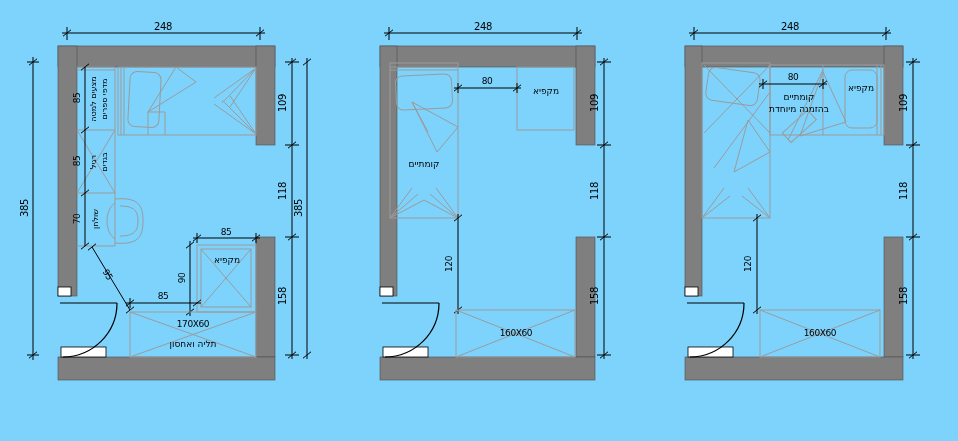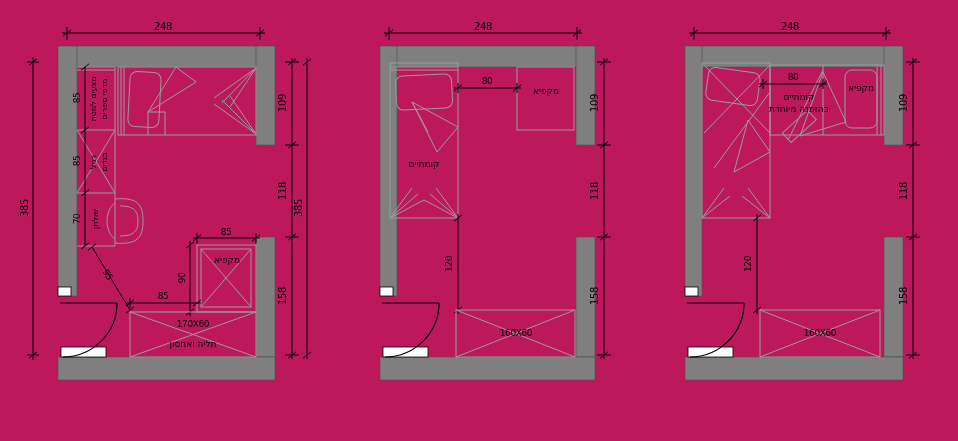--- a/index.html
+++ b/index.html
@@ -1,16 +1,16 @@
 <!DOCTYPE html>
 <html><head>
 <meta charset="utf-8">
 <style>
   html,body{margin:0;padding:0;background:#ffffff;}
-  .stage{position:relative;width:958px;height:441px;background:#be185d;overflow:hidden;
+  .stage{position:relative;width:958px;height:441px;background:#7dd3fc;overflow:hidden;
          font-family:"DejaVu Sans", sans-serif;}
   svg{display:block;}
   .wall{fill:#7f7f7f;stroke:#4d4d4d;stroke-width:.6;}
   .dimline{stroke:#000;stroke-width:1;fill:none;}
   .tickline{stroke:#000;stroke-width:1;}
   .furn{stroke:#9b9b9b;stroke-width:1;fill:none;}
   .blackline{stroke:#000;stroke-width:1.2;fill:none;}
   .notch{fill:#ffffff;stroke:#000;stroke-width:.8;}
   .dim{font-size:10px;fill:#000;letter-spacing:-0.4px;}
   .dimS{font-size:9px;fill:#000;letter-spacing:-0.4px;}

